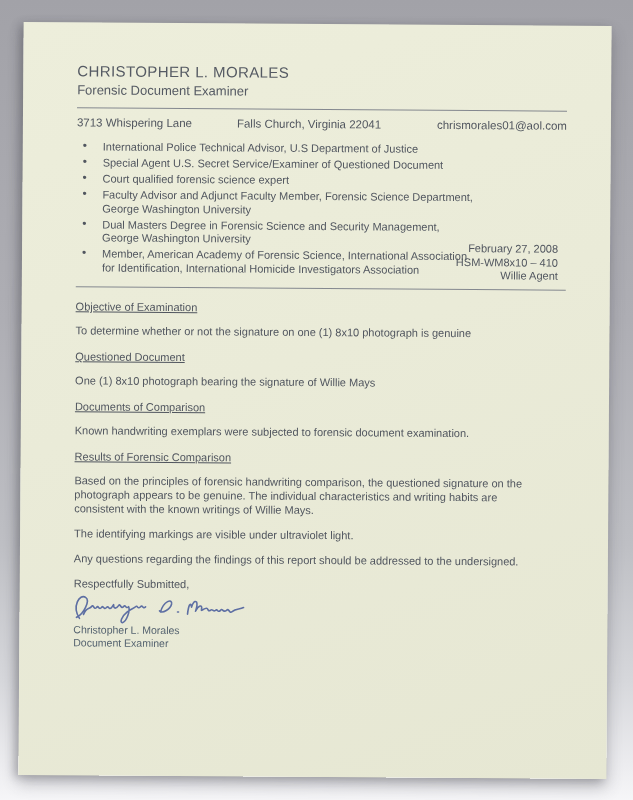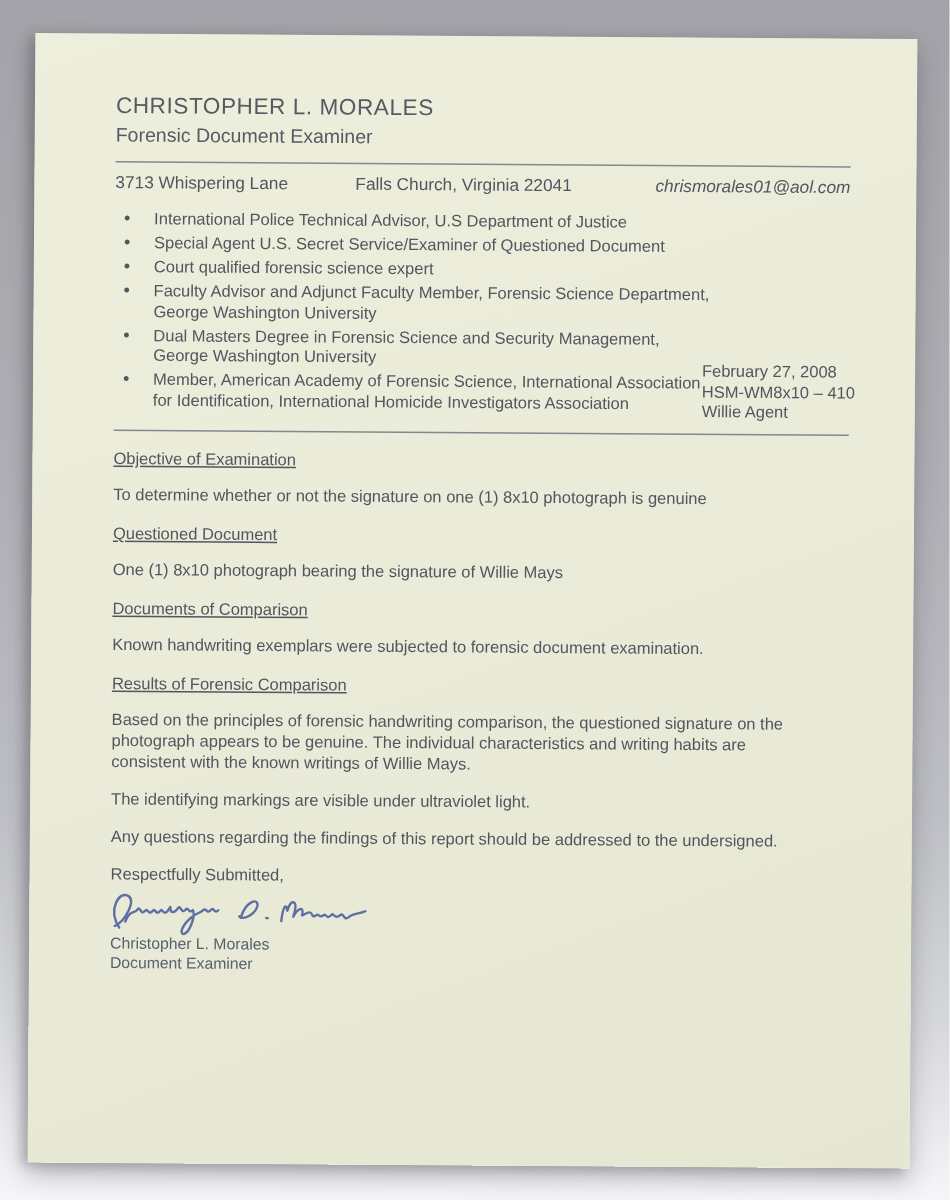--- a/index.html
+++ b/index.html
@@ -16,25 +16,25 @@
     box-sizing:border-box;
     padding:40px 44px 0 54px;
     color:#51565f;
   }
   .name{font-size:15px;letter-spacing:.4px;color:#555a63;}
   .subtitle{font-size:13px;margin-top:3px;color:#555a63;}
   .rule{border:none;border-top:1.2px solid #84888f;margin:10px 0 0 0;}
   .addr-row{display:flex;align-items:baseline;font-size:11.5px;margin-top:8px;color:#51565f;}
   .addr-row .addr{width:160px;}
   .addr-row .city{width:185px;}
-  .addr-row .email{margin-left:auto;font-style:italic;}
+  .addr-row .email{margin-left:auto;}
   ul.creds{list-style:none;margin:12px 0 0 0;padding:0;max-width:402px;font-size:11px;line-height:13.5px;}
   ul.creds li{position:relative;padding-left:26px;margin-bottom:2.5px;}
   ul.creds li::before{content:"\2022";position:absolute;left:6px;top:-1px;font-size:12px;}
-  .ref-block{position:absolute;right:40px;top:217px;font-size:11px;line-height:13.5px;color:#51565f;}
+  .ref-block{position:absolute;right:52px;top:217px;text-align:right;font-size:11px;line-height:13.5px;color:#51565f;}
   .divider{border:none;border-top:1.2px solid #84888f;margin:12px 0 0 0;}
   .heading{font-size:11px;font-weight:400;text-decoration:underline;margin:13px 0 0 0;color:#51565f;}
   .para{font-size:11px;line-height:14px;margin:11px 0 0 0;max-width:466px;color:#51565f;}
   .closing{font-size:11px;margin-top:12px;}
   .sig-wrap{margin:2px 0 0 -6px;height:34px;}
   .signer{font-size:10.5px;line-height:12.5px;color:#4f6074;margin-top:-2px;}
   .signer div{color:#54626f;}
 </style>
 </head>
 <body>

